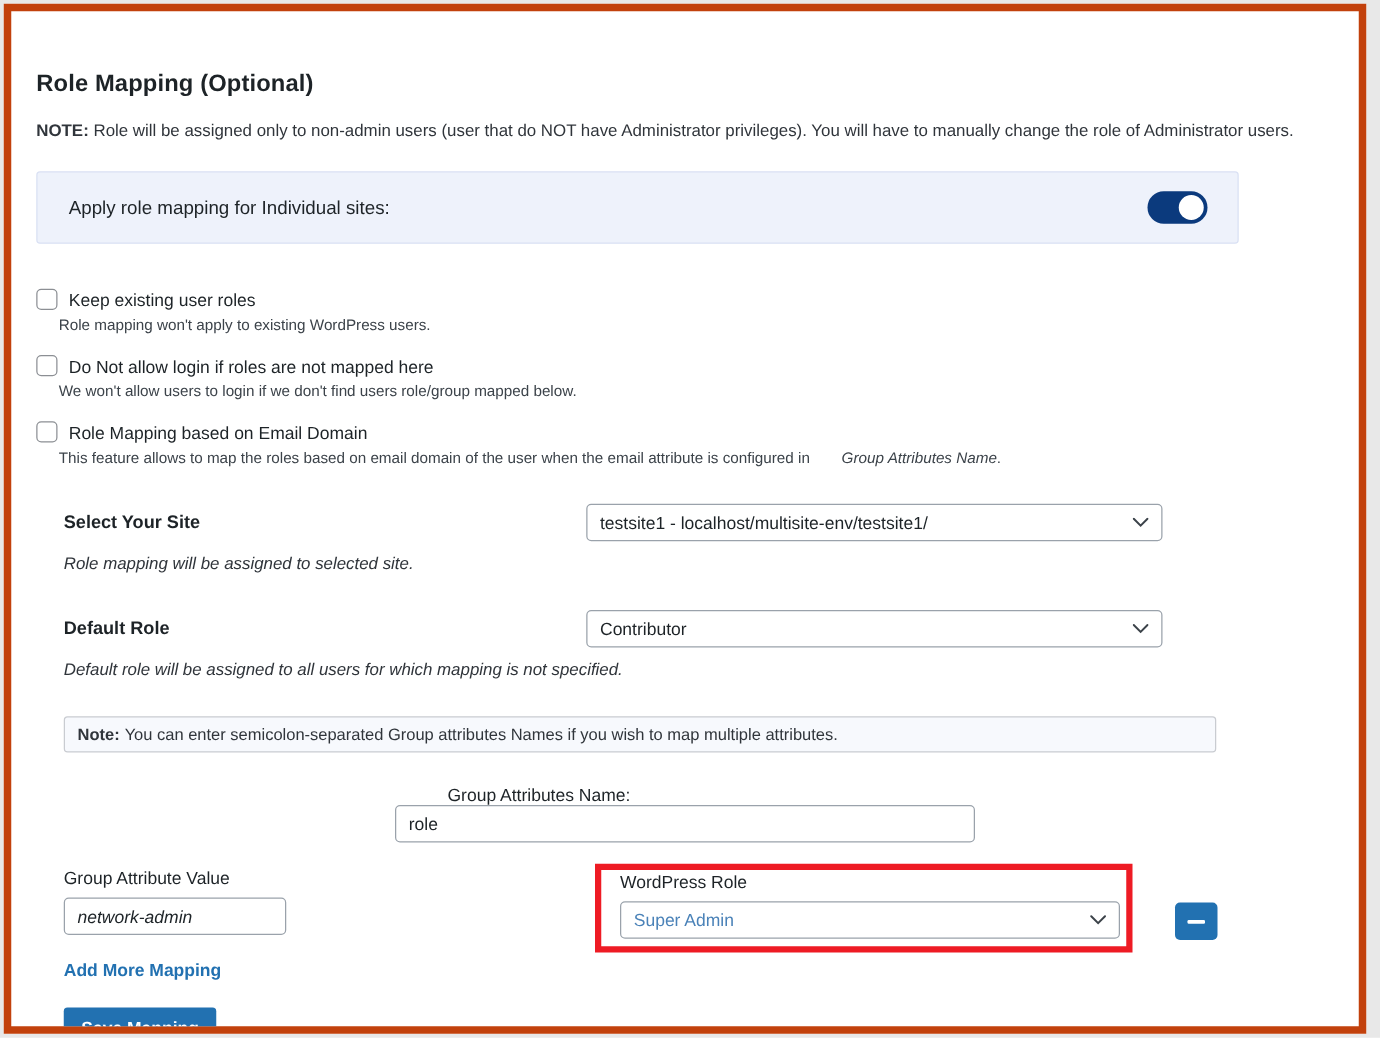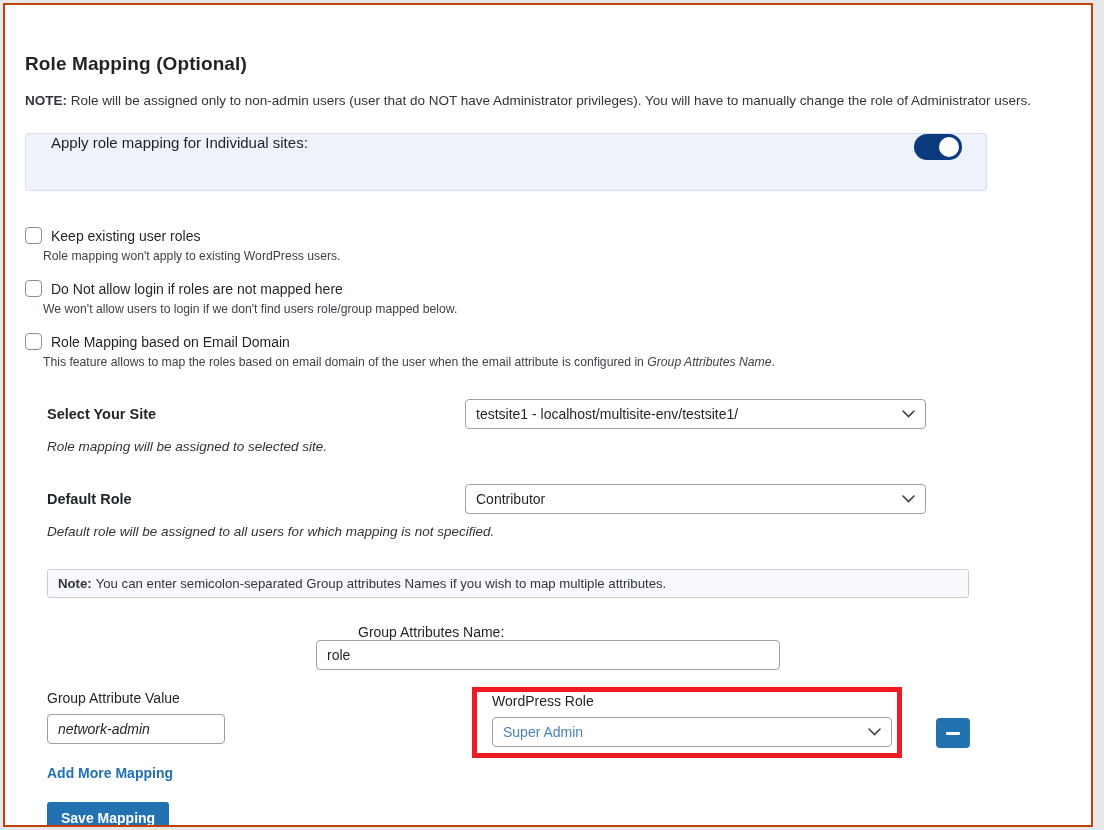--- a/index.html
+++ b/index.html
@@ -14,21 +14,21 @@
     font-family: "Liberation Sans", sans-serif;
     color: #1d2327;
   }
   .page {
     position: absolute;
     left: 3px;
     top: 3px;
     width: 1090px;
     height: 824px;
     background: #ffffff;
-    border: 2px solid #c2410c;
+    border: 6px solid #c2410c;
     box-sizing: border-box;
     overflow: hidden;
   }
   .inner {
     padding: 0 20px;
   }
 
   
   .page-title {
     font-size: 19px;
@@ -48,20 +48,21 @@
   
   .toggle-bar {
     margin-top: 23px;
     width: 962px;
     height: 58px;
     background: #eef2fb;
     border: 1px solid #d9e0f3;
     border-radius: 3px;
     box-sizing: border-box;
     display: flex;
+    align-items: center;
     justify-content: space-between;
     padding: 0 24px 0 25px;
   }
   .toggle-bar .lab {
     font-size: 15px;
     color: #1d2327;
   }
   .switch {
     width: 48px;
     height: 26px;
@@ -102,21 +103,21 @@
     font-size: 14px;
     color: #1d2327;
   }
   .check-help {
     font-size: 12.2px;
     color: #3c434a;
     margin: 5px 0 0 18px;
   }
   .check-group { margin-bottom: 17px; }
   .check-group:last-child { margin-bottom: 0; }
-  .check-help i { font-style: italic; }
+  .check-help i { font-style: italic; margin-left: 22px; }
 
   
   .field-row {
     display: flex;
     align-items: center;
     margin-top: 30px;
   }
   .field-label {
     width: 440px;
     font-size: 14.5px;

